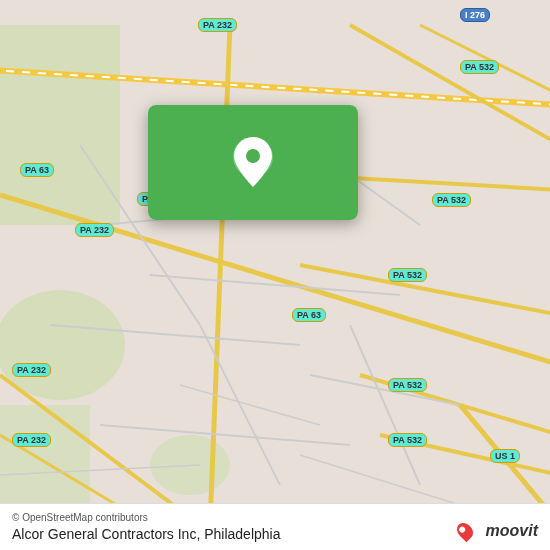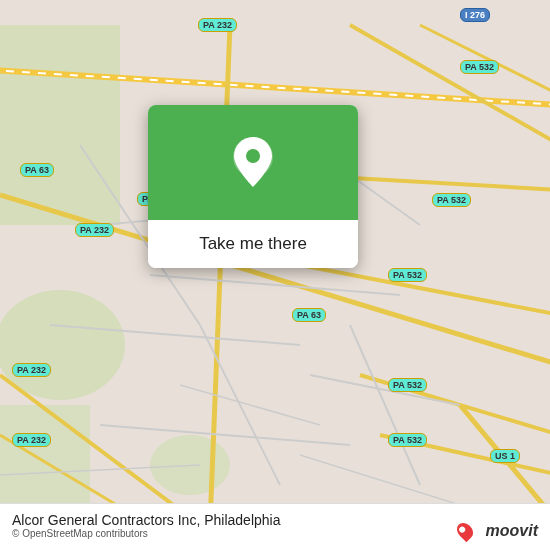--- a/index.html
+++ b/index.html
@@ -236,26 +236,25 @@
 
   <div id="popup-overlay">
     <div id="popup-green-area">
 
       <svg id="location-pin" viewBox="0 0 48 56" width="48" height="56">
         <circle cx="24" cy="22" r="20" fill="white" opacity="0.25"></circle>
         <path d="M24 2 C13.5 2 5 10.5 5 21 C5 33 24 52 24 52 C24 52 43 33 43 21 C43 10.5 34.5 2 24 2 Z" fill="white"></path>
         <circle cx="24" cy="21" r="7" fill="#4CAF50"></circle>
       </svg>
     </div>
-    <div id="popup-label">Take me there</div>
   </div>
 
   <div id="bottom-bar">
+    <div id="osm-credit">© OpenStreetMap contributors</div>
     <div id="location-title">Alcor General Contractors Inc, Philadelphia</div>
-    <div id="osm-credit">© OpenStreetMap contributors</div>
 
     <div id="moovit-logo">
       <div class="moovit-pin"></div>
       <span id="moovit-text">moovit</span>
     </div>
   </div>
 
 </div>
 
 </body></html>

